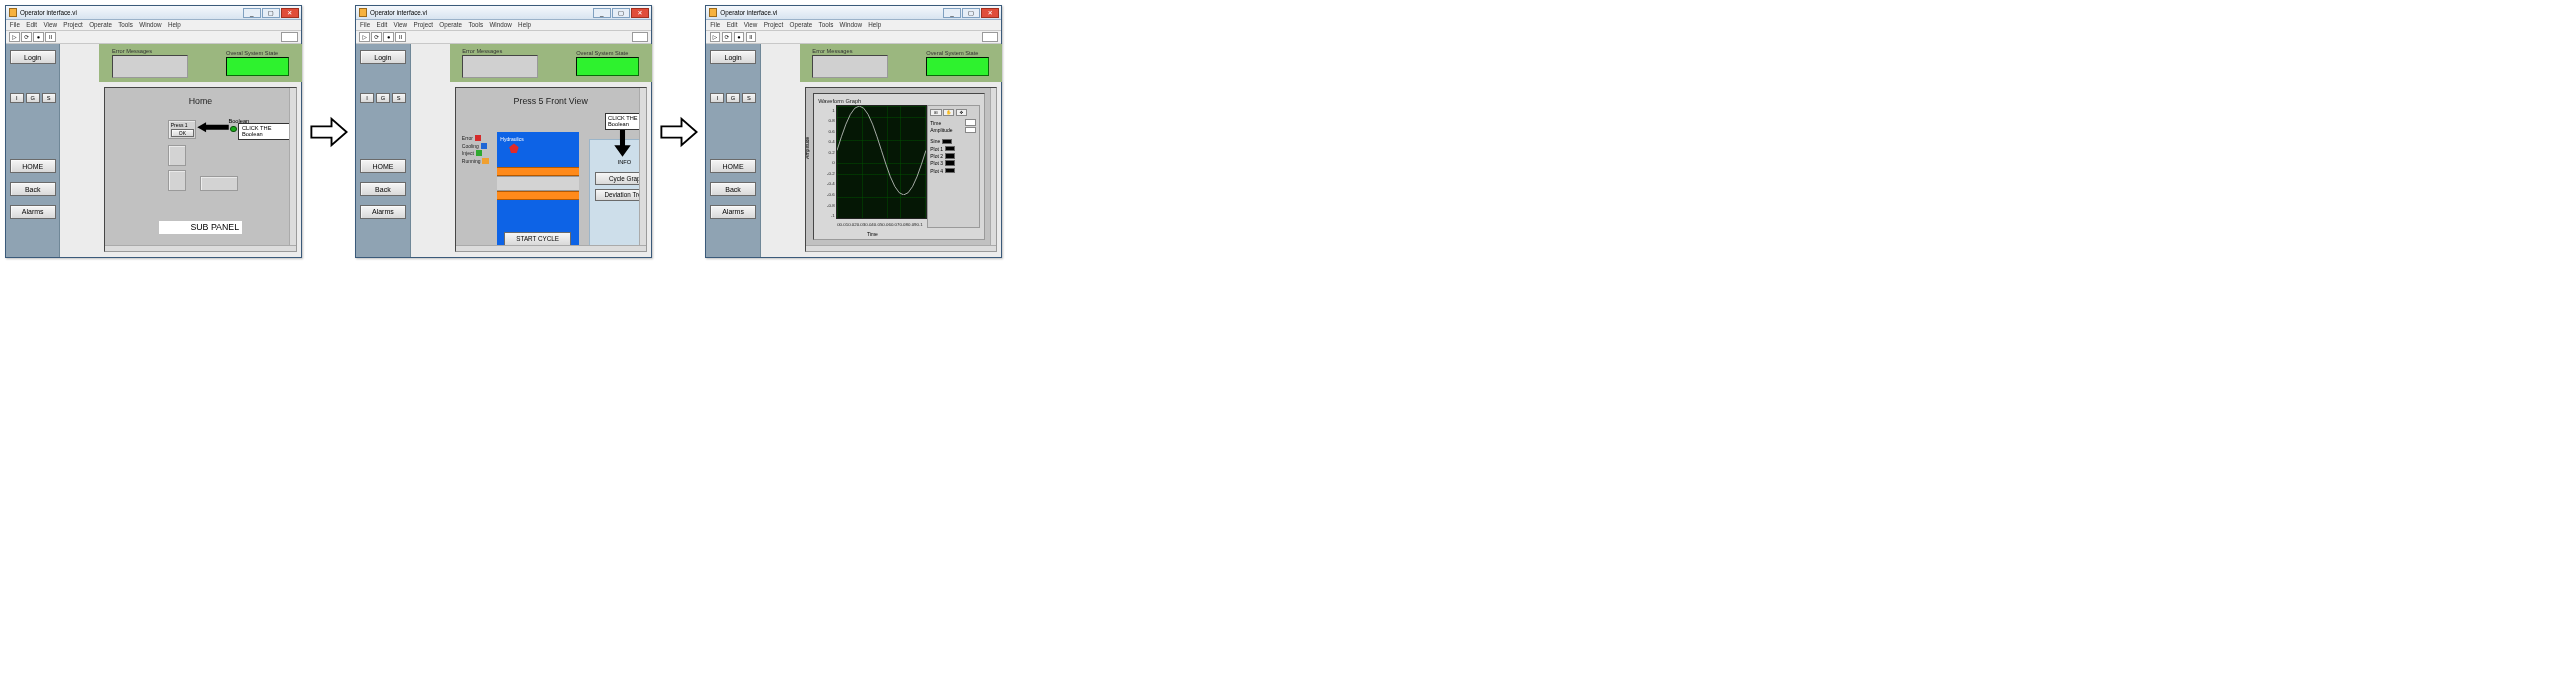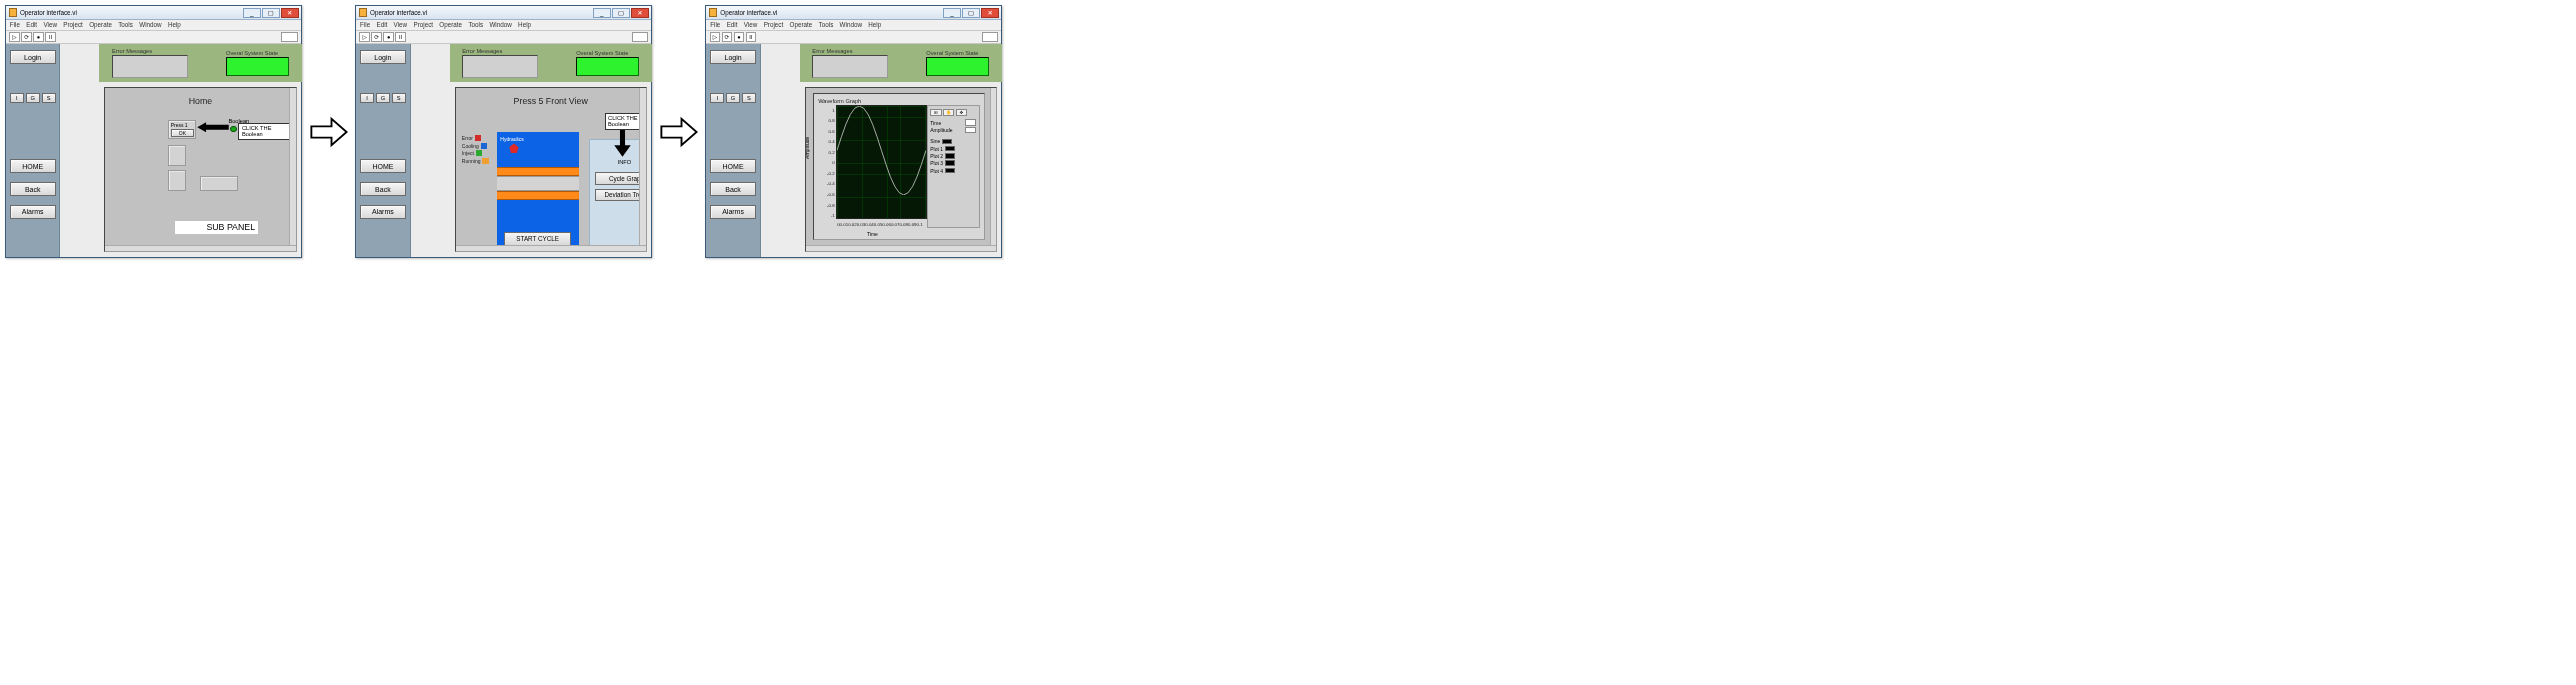--- a/index.html
+++ b/index.html
@@ -295,21 +295,21 @@
           <span class="led" style="position:absolute;left:125px;top:38px;"></span>
 
           <svg style="position:absolute;left:92px;top:33px;width:32px;height:12.6px;" viewBox="0 0 50 20" width="32" height="12.6">
               <polygon points="0,10 14,2 14,6 50,6 50,14 14,14 14,18" fill="#000"></polygon>
             </svg>
           <div class="callout" style="left:133px;top:35px;">CLICK THE Boolean</div>
 
           <div class="grayrect" style="left:63px;top:57px;width:17.7px;height:21.5px;"></div>
           <div class="grayrect" style="left:63px;top:82px;width:17.7px;height:21.5px;"></div>
           <div class="grayrect" style="left:95px;top:88px;width:38px;height:15px;"></div>
-          <div class="callout" style="left:70px;top:133px;font-size:8.8px;border:none;padding-left:31px;">SUB PANEL</div>
+          <div class="callout" style="left:54px;top:133px;font-size:8.8px;border:none;padding-left:31px;">SUB PANEL</div>
           <div class="subscroll-v"></div>
           <div class="subscroll-h"></div>
         </div>
       </div>
     </div>
   </div>
 </div>
 
 <div class="arrow-big">
   <svg width="38" height="34" viewBox="0 0 60 54">

